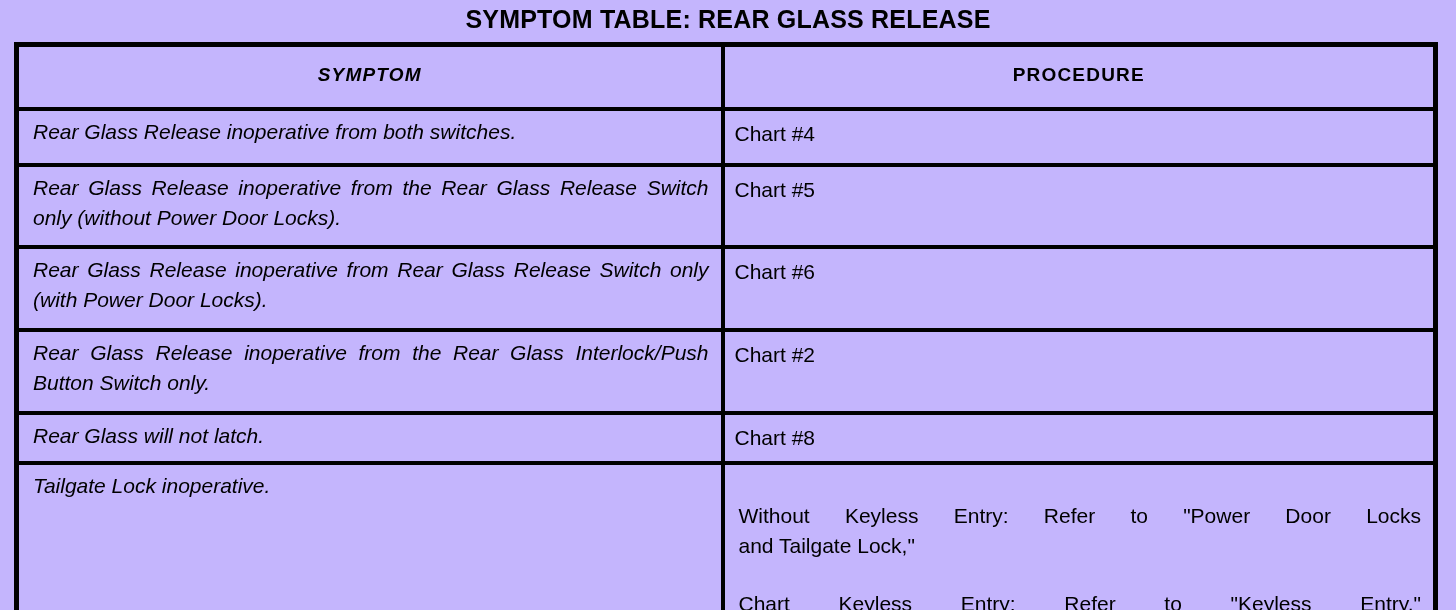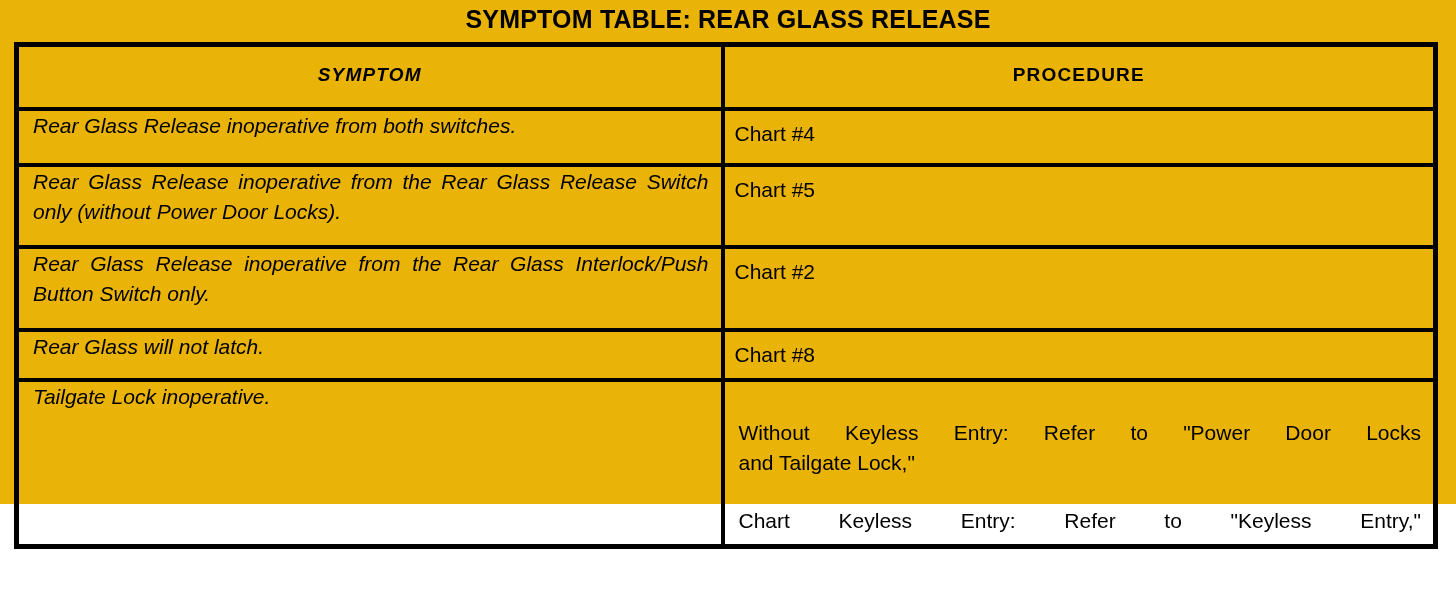--- a/index.html
+++ b/index.html
@@ -11,22 +11,22 @@
     width: 1456px;
     height: 610px;
     font-family: "Liberation Sans", sans-serif;
     color: #000000;
     overflow: hidden;
   }
 
   .page {
     position: relative;
     width: 1456px;
-    height: 504px;
-    background: #eab308;
+    height: 610px;
+    background: #c4b5fd;
   }
 
   .doc-title {
     position: absolute;
     left: 0;
     top: 2px;
     width: 1456px;
     text-align: center;
     font-size: 25px;
     font-weight: bold;
@@ -73,21 +73,21 @@
     font-weight: bold;
     letter-spacing: 1.2px;
     padding-top: 17px;
   }
 
   
   .sym-text {
     display: block;
     font-size: 21px;
     line-height: 30px;
-    padding: 0 12px 8px 14px;
+    padding: 6px 12px 8px 14px;
     text-align: justify;
     text-align-last: left;
     hyphens: none;
   }
   .sym-text.nojustify {
     text-align: left;
   }
 
   
   .proc-text {
@@ -155,20 +155,28 @@
 
       <tr>
         <td class="cell-symptom r2">
           <span class="sym-text">Rear Glass Release inoperative from the Rear Glass Release Switch only (without Power Door Locks).</span>
         </td>
         <td class="r2">
           <span class="proc-text">Chart #5</span>
         </td>
       </tr>
 
+      <tr>
+        <td class="cell-symptom r3">
+          <span class="sym-text">Rear Glass Release inoperative from Rear Glass Release Switch only (with Power Door Locks).</span>
+        </td>
+        <td class="r3">
+          <span class="proc-text">Chart #6</span>
+        </td>
+      </tr>
 
       <tr>
         <td class="cell-symptom r4">
           <span class="sym-text">Rear Glass Release inoperative from the Rear Glass Interlock/Push Button Switch only.</span>
         </td>
         <td class="r4">
           <span class="proc-text">Chart #2</span>
         </td>
       </tr>
 

